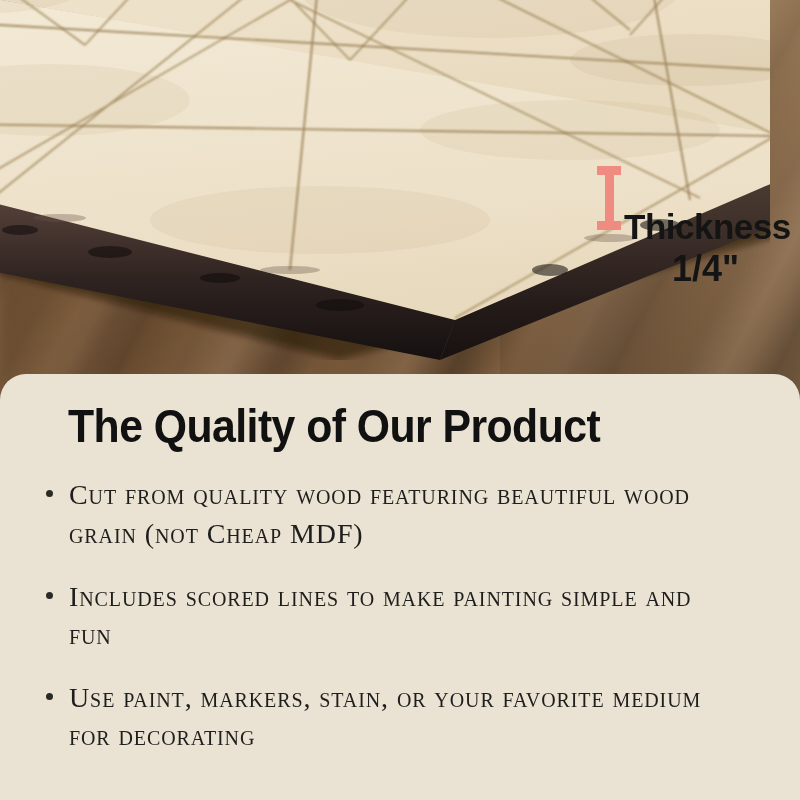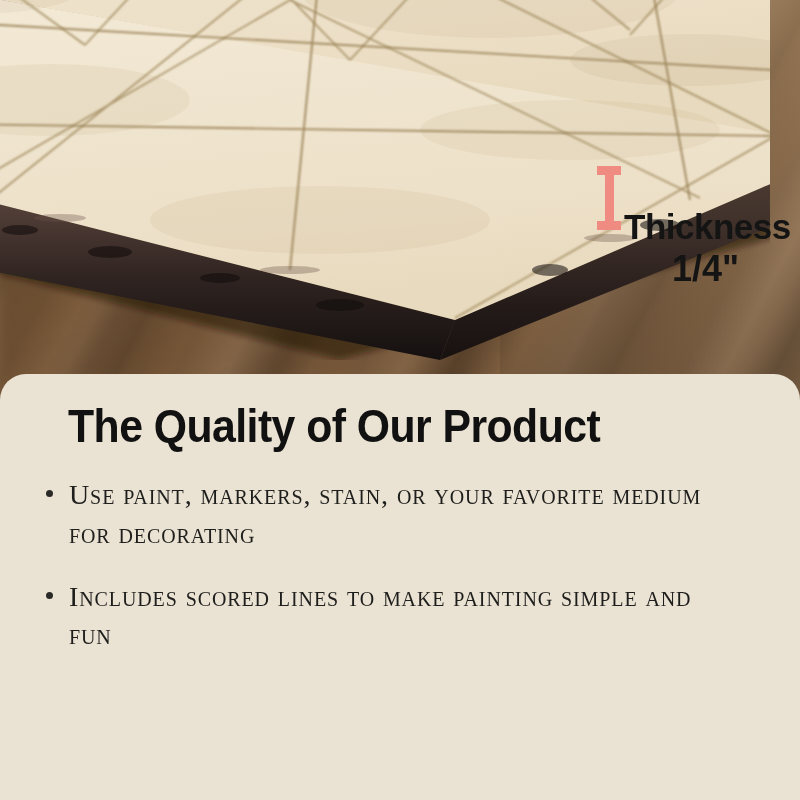--- a/index.html
+++ b/index.html
@@ -289,22 +289,26 @@
     <div id="thickness-value">1/4"</div>
   </div>
 
   <div id="info-card">
 
     <h1 id="card-heading">The Quality of Our Product</h1>
 
     <ul id="bullet-list">
       <li class="bullet-item">
         <span class="bullet-dot"></span>
-        <span class="bullet-text">Use paint, markers, stain, or your favorite medium for decorating</span>
+        <span class="bullet-text">Cut from quality wood featuring beautiful wood grain (not Cheap MDF)</span>
       </li>
       <li class="bullet-item">
         <span class="bullet-dot"></span>
         <span class="bullet-text">Includes scored lines to make painting simple and fun</span>
       </li>
+      <li class="bullet-item">
+        <span class="bullet-dot"></span>
+        <span class="bullet-text">Use paint, markers, stain, or your favorite medium for decorating</span>
+      </li>
     </ul>
   </div>
 
 </div>
 
 </body></html>

